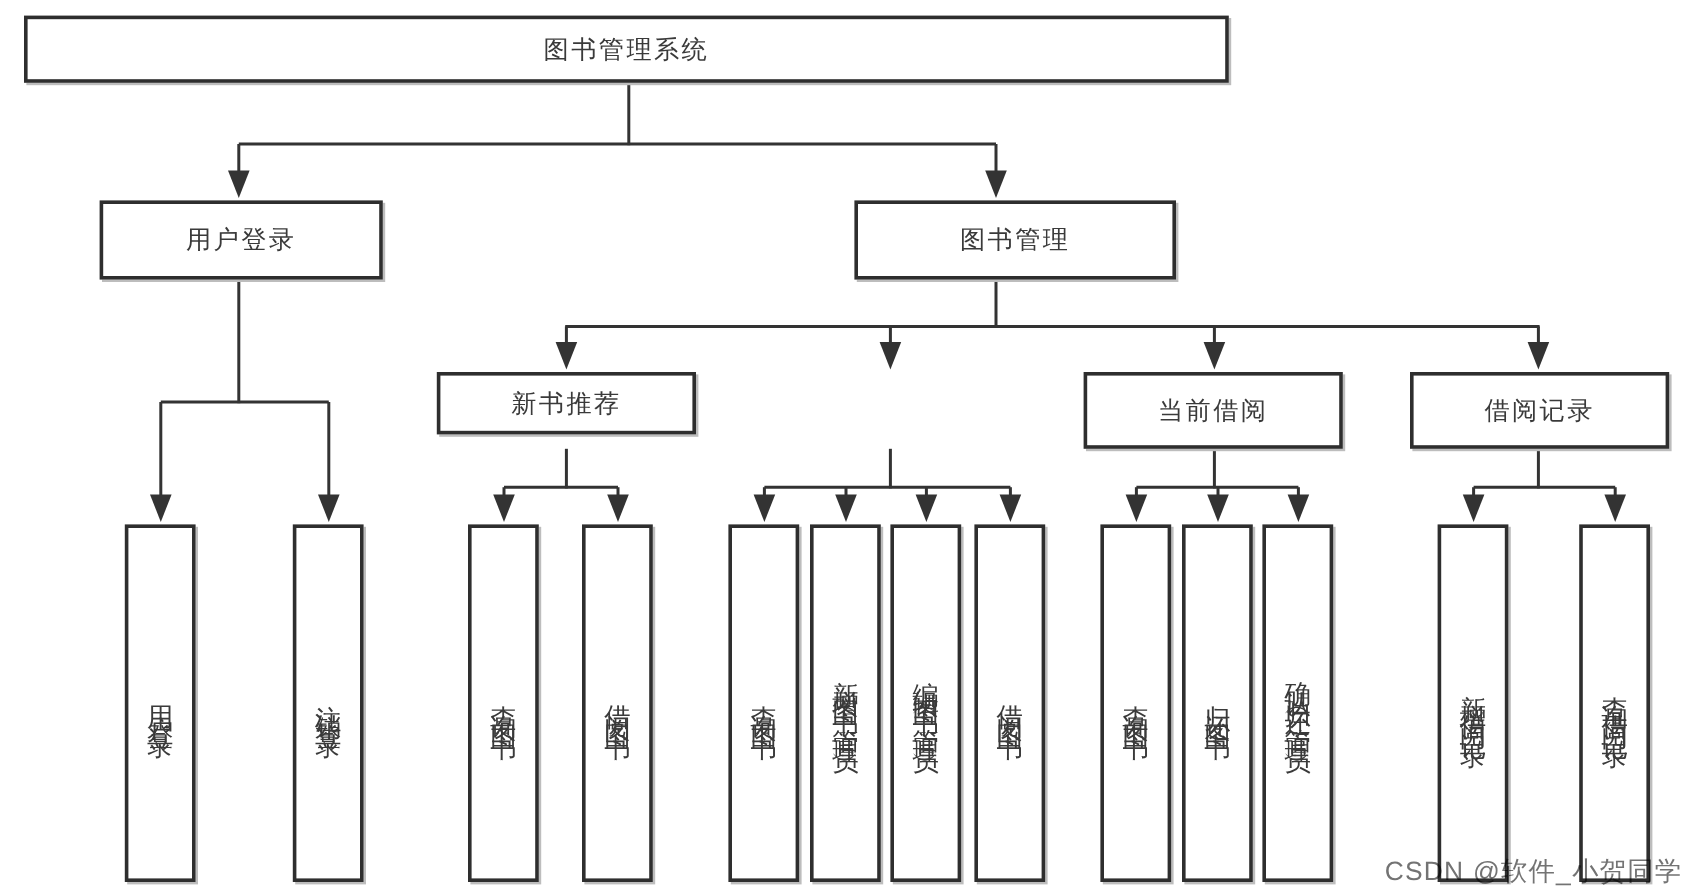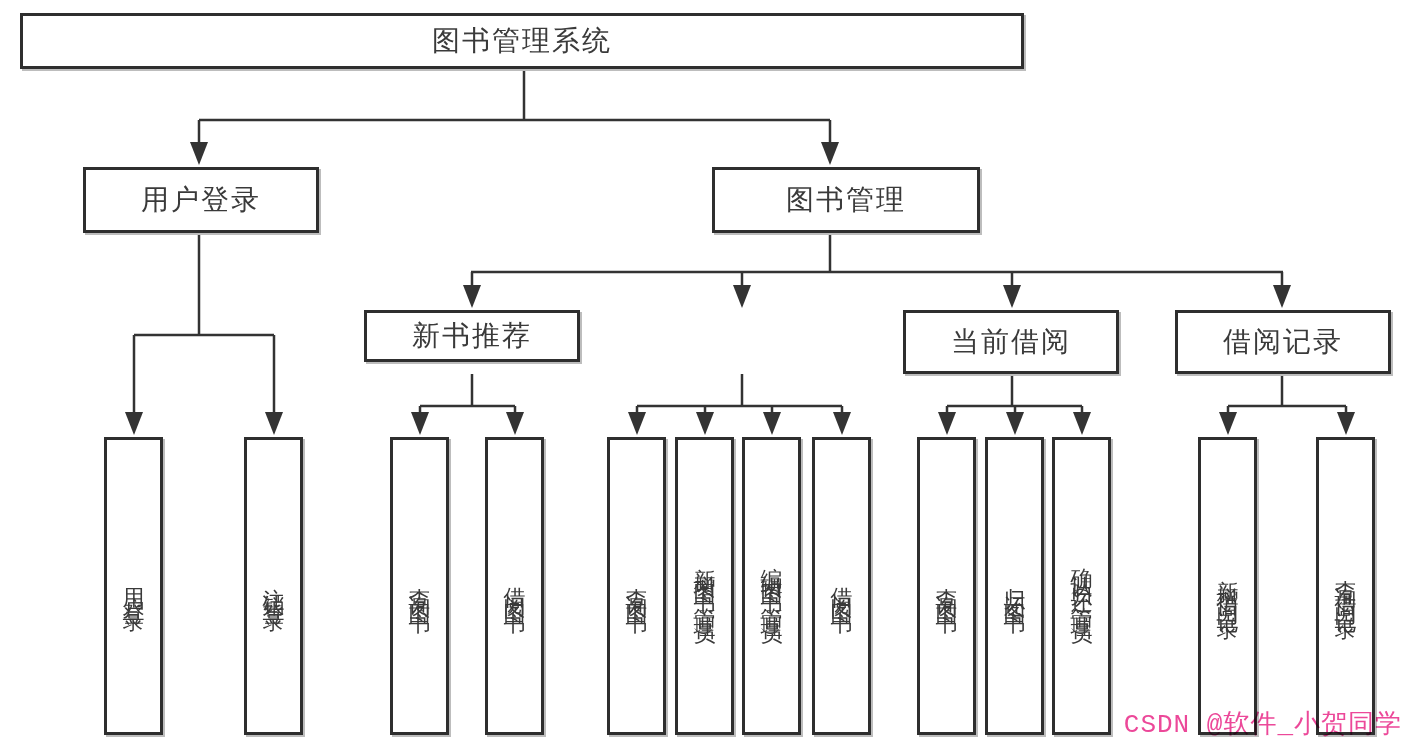--- a/index.html
+++ b/index.html
@@ -27,47 +27,46 @@
     background: #ffffff;
     border: 3px solid #2e2e2e;
     box-shadow: 2px 2px 0 #bdbdbd;
     display: flex;
     align-items: center;
     justify-content: center;
     z-index: 2;
   }
   .root-node { border-width: 3px; }
   .h-label {
-    font-size: 28px;
+    font-size: 21px;
     color: #3a3a3a;
     letter-spacing: 2px;
     white-space: nowrap;
     text-align: center;
   }
   .v-node { width: 59px; }
   .v-label {
     writing-mode: vertical-rl;
     text-orientation: mixed;
     font-size: 22px;
     line-height: 1;
     letter-spacing: 8px;
     color: #3a3a3a;
     white-space: nowrap;
   }
   .watermark {
     position: absolute;
     right: 3px;
     bottom: 6px;
-    font-size: 26px;
-    color: #ec4899;
+    font-size: 22px;
+    color: #737373;
     letter-spacing: 1px;
     z-index: 3;
     mix-blend-mode: multiply;
     white-space: nowrap;
-    font-family: Liberation Mono, monospace;
   }
 </style>
 </head>
 <body>
 
 <div class="stage">
 
   <svg class="connectors" viewBox="0 0 1405 747" xmlns="http://www.w3.org/2000/svg">
     <g stroke="#333333" stroke-width="2.5" fill="none">
 

